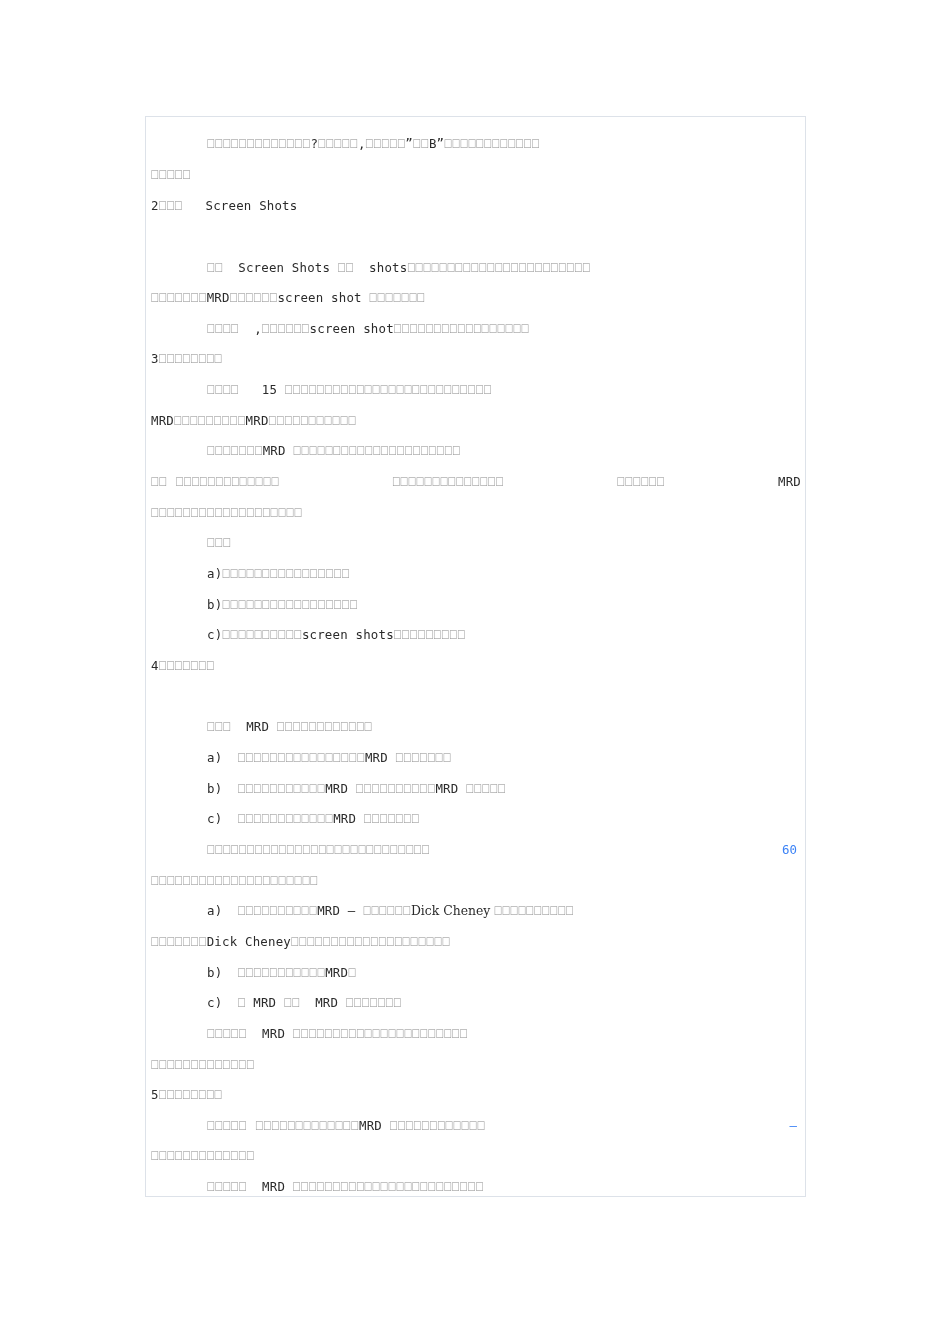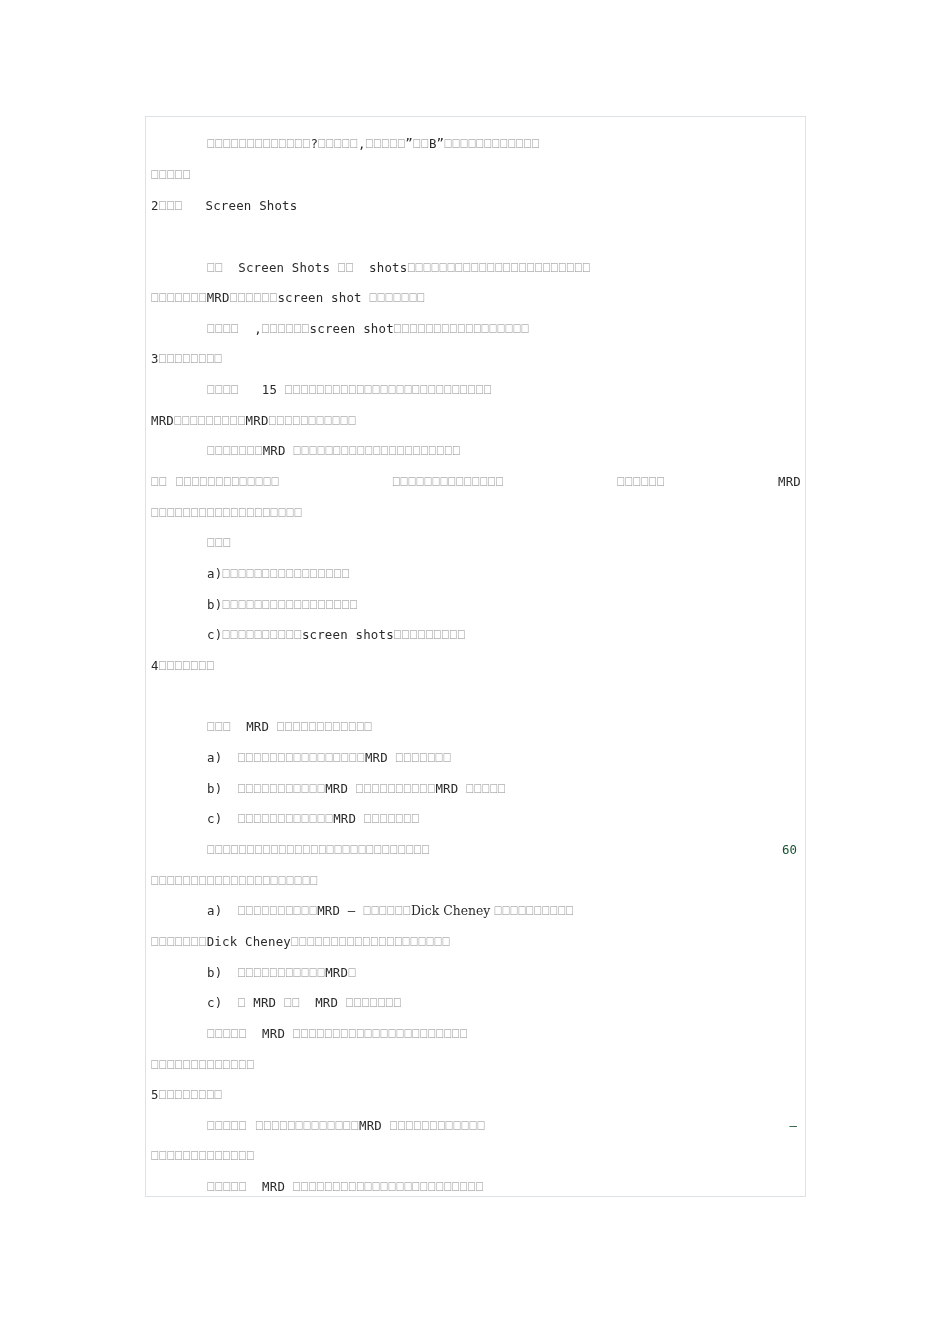--- a/index.html
+++ b/index.html
@@ -73,21 +73,21 @@
   .latp {
     color: #2b2b2b;
     font-family: "DejaVu Serif", serif;
     font-size: 12.4px;
   }
   .ind1 { padding-left: 56px; }
   .rightnum {
     position: absolute;
     right: 4px;
     top: 0;
-    color: #14532d;
+    color: #3b82f6;
     font-family: "DejaVu Sans Mono", monospace;
     font-size: 12.4px;
   }
 </style>
 </head>
 <body>
 
 <div id="page-frame">
   <div id="doc-body">
       <div class="line" style="top: 12px;"><div class="inner"><div class="just start ind1"><span class="seg tofu">⎕⎕⎕⎕⎕⎕⎕⎕⎕⎕⎕⎕⎕</span><span class="seg lat">?</span><span class="seg tofu">⎕⎕⎕⎕⎕</span><span class="seg lat">,</span><span class="seg tofu">⎕⎕⎕⎕⎕</span><span class="seg lat">”</span><span class="seg tofu">⎕⎕</span><span class="seg lat">B”</span><span class="seg tofu">⎕⎕⎕⎕⎕⎕⎕⎕⎕⎕⎕⎕</span></div></div></div>

